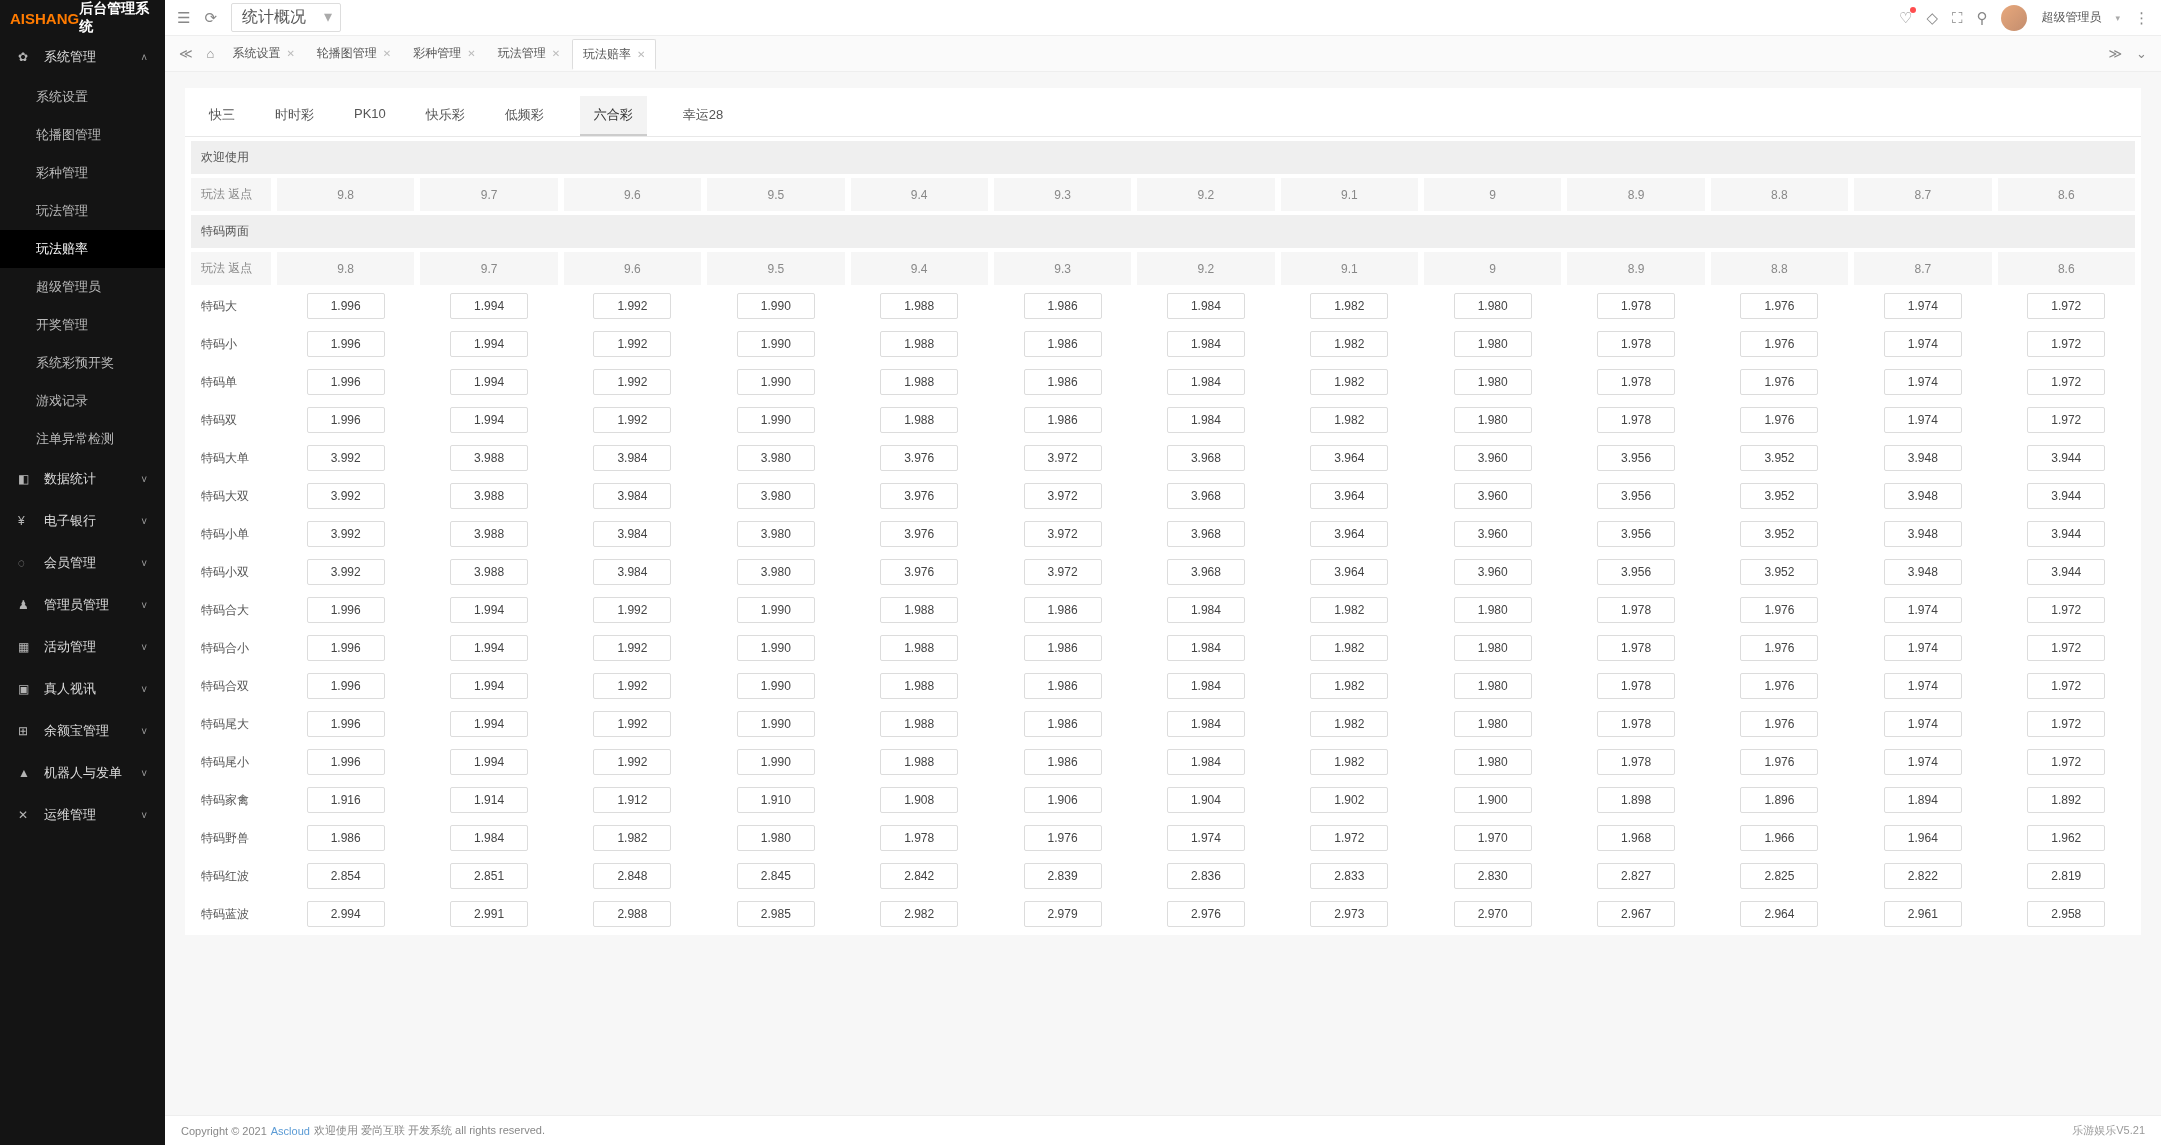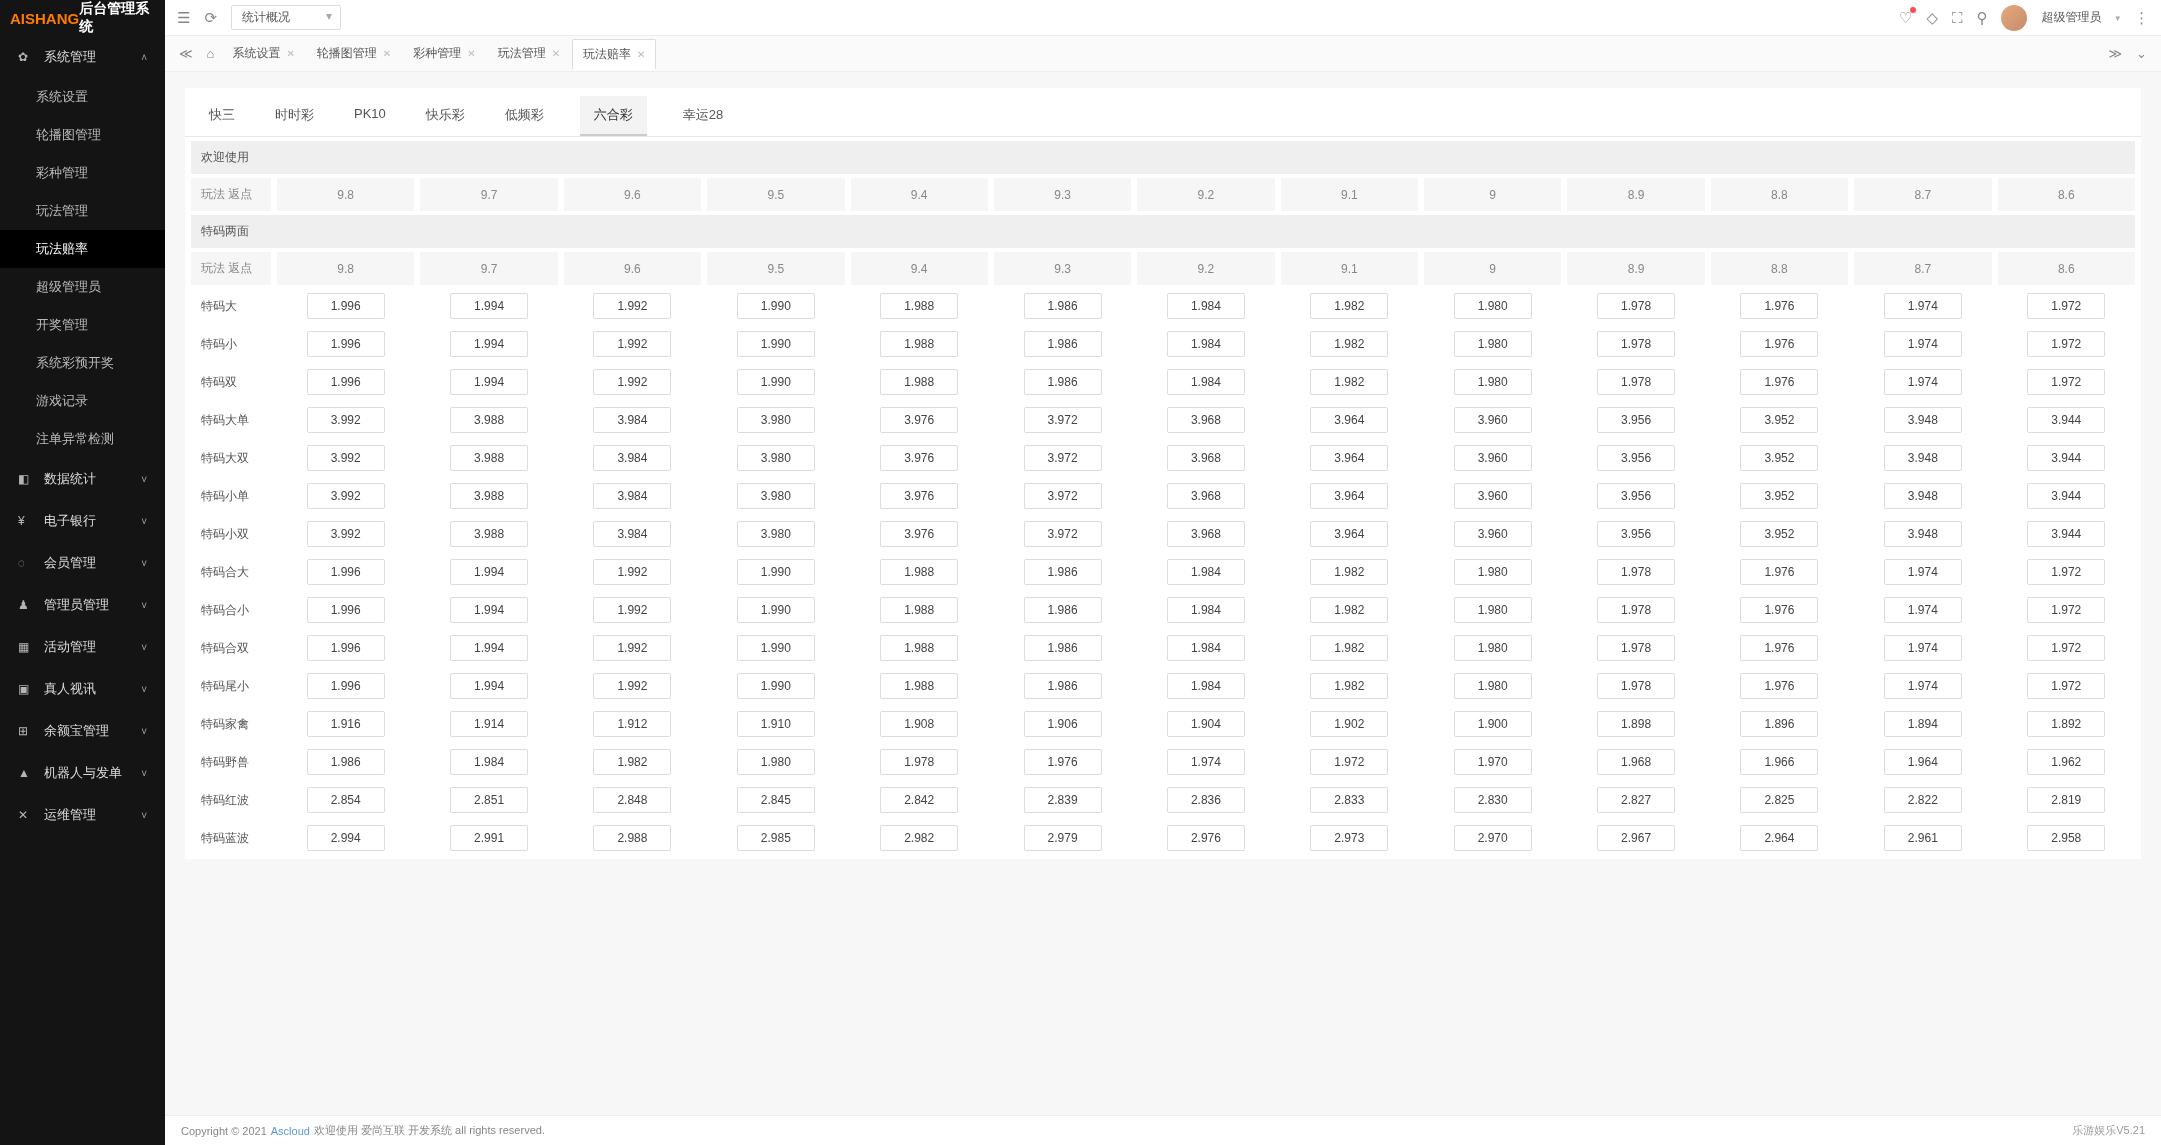--- a/index.html
+++ b/index.html
@@ -9,21 +9,21 @@
 .logo{height:36px;display:flex;align-items:center;padding:0 10px;color:#ff7b00;font-weight:bold;font-size:15px}
 .logo .cn{color:#fff;font-size:14px}
 .menu{flex:1;overflow-y:auto}
 .menu-group{padding:12px 18px;display:flex;align-items:center;cursor:pointer;color:#ddd;font-size:13px}
 .menu-group .ic{width:16px;margin-right:10px;opacity:.8;font-size:12px}
 .menu-group .arr{margin-left:auto;font-size:10px;opacity:.7}
 .menu-sub{padding:10px 18px 10px 36px;cursor:pointer;color:#bbb;font-size:13px}
 .menu-sub.active{background:#000;color:#fff}
 .main{flex:1;display:flex;flex-direction:column;min-width:0;background:#fff}
 .topbar{height:36px;display:flex;align-items:center;padding:0 12px;border-bottom:1px solid #eee;gap:14px;background:#fff}
-.topbar .sel{border:1px solid #ddd;border-radius:2px;padding:3px 16px 3px 10px;font-size:12px;color:#555;position:relative;min-width:110px}
+.topbar .sel{border:1px solid #ddd;border-radius:2px;padding:3px 16px 3px 10px;font-size:16px;color:#555;position:relative;min-width:110px}
 .topbar .sel:after{content:"▾";position:absolute;right:8px;color:#aaa}
 .topbar .sp{flex:1}
 .topbar .ic{color:#888;font-size:15px;cursor:pointer;position:relative}
 .topbar .dot{position:absolute;top:-2px;right:-4px;width:6px;height:6px;background:#ff4d4f;border-radius:50%}
 .topbar .avatar{width:26px;height:26px;border-radius:50%;background:linear-gradient(135deg,#e8a87c,#c38d6e)}
 .topbar .user{font-size:12px;color:#555}
 .tabs-bar{height:36px;display:flex;align-items:center;border-bottom:1px solid #eee;padding:0 8px;background:#fafafa;gap:2px}
 .tabs-bar .tbic{color:#888;padding:0 6px;cursor:pointer;font-size:13px}
 .tab{padding:6px 10px;font-size:12px;color:#555;display:flex;align-items:center;gap:6px;cursor:pointer;border-radius:2px}
 .tab.active{background:#fff;border:1px solid #ddd;border-bottom:1px solid #fff;position:relative;top:1px}
@@ -240,20 +240,36 @@
                 <td><input type="text" value="1.986" style=""></td>
                 <td><input type="text" value="1.984" style=""></td>
                 <td><input type="text" value="1.982" style=""></td>
                 <td><input type="text" value="1.980" style=""></td>
                 <td><input type="text" value="1.978" style=""></td>
                 <td><input type="text" value="1.976" style=""></td>
                 <td><input type="text" value="1.974" style=""></td>
                 <td><input type="text" value="1.972" style=""></td>
               </tr>
               <tr class="data-row">
+                <td>特码单</td>
+                <td><input type="text" value="1.996" style=""></td>
+                <td><input type="text" value="1.994" style=""></td>
+                <td><input type="text" value="1.992" style=""></td>
+                <td><input type="text" value="1.990" style=""></td>
+                <td><input type="text" value="1.988" style=""></td>
+                <td><input type="text" value="1.986" style=""></td>
+                <td><input type="text" value="1.984" style=""></td>
+                <td><input type="text" value="1.982" style=""></td>
+                <td><input type="text" value="1.980" style=""></td>
+                <td><input type="text" value="1.978" style=""></td>
+                <td><input type="text" value="1.976" style=""></td>
+                <td><input type="text" value="1.974" style=""></td>
+                <td><input type="text" value="1.972" style=""></td>
+              </tr>
+              <tr class="data-row">
                 <td>特码双</td>
                 <td><input type="text" value="1.996" style=""></td>
                 <td><input type="text" value="1.994" style=""></td>
                 <td><input type="text" value="1.992" style=""></td>
                 <td><input type="text" value="1.990" style=""></td>
                 <td><input type="text" value="1.988" style=""></td>
                 <td><input type="text" value="1.986" style=""></td>
                 <td><input type="text" value="1.984" style=""></td>
                 <td><input type="text" value="1.982" style=""></td>
                 <td><input type="text" value="1.980" style=""></td>
@@ -353,20 +369,36 @@
                 <td><input type="text" value="1.984" style=""></td>
                 <td><input type="text" value="1.982" style=""></td>
                 <td><input type="text" value="1.980" style=""></td>
                 <td><input type="text" value="1.978" style=""></td>
                 <td><input type="text" value="1.976" style=""></td>
                 <td><input type="text" value="1.974" style=""></td>
                 <td><input type="text" value="1.972" style=""></td>
               </tr>
               <tr class="data-row">
                 <td>特码合双</td>
+                <td><input type="text" value="1.996" style=""></td>
+                <td><input type="text" value="1.994" style=""></td>
+                <td><input type="text" value="1.992" style=""></td>
+                <td><input type="text" value="1.990" style=""></td>
+                <td><input type="text" value="1.988" style=""></td>
+                <td><input type="text" value="1.986" style=""></td>
+                <td><input type="text" value="1.984" style=""></td>
+                <td><input type="text" value="1.982" style=""></td>
+                <td><input type="text" value="1.980" style=""></td>
+                <td><input type="text" value="1.978" style=""></td>
+                <td><input type="text" value="1.976" style=""></td>
+                <td><input type="text" value="1.974" style=""></td>
+                <td><input type="text" value="1.972" style=""></td>
+              </tr>
+              <tr class="data-row">
+                <td>特码尾大</td>
                 <td><input type="text" value="1.996" style=""></td>
                 <td><input type="text" value="1.994" style=""></td>
                 <td><input type="text" value="1.992" style=""></td>
                 <td><input type="text" value="1.990" style=""></td>
                 <td><input type="text" value="1.988" style=""></td>
                 <td><input type="text" value="1.986" style=""></td>
                 <td><input type="text" value="1.984" style=""></td>
                 <td><input type="text" value="1.982" style=""></td>
                 <td><input type="text" value="1.980" style=""></td>
                 <td><input type="text" value="1.978" style=""></td>

